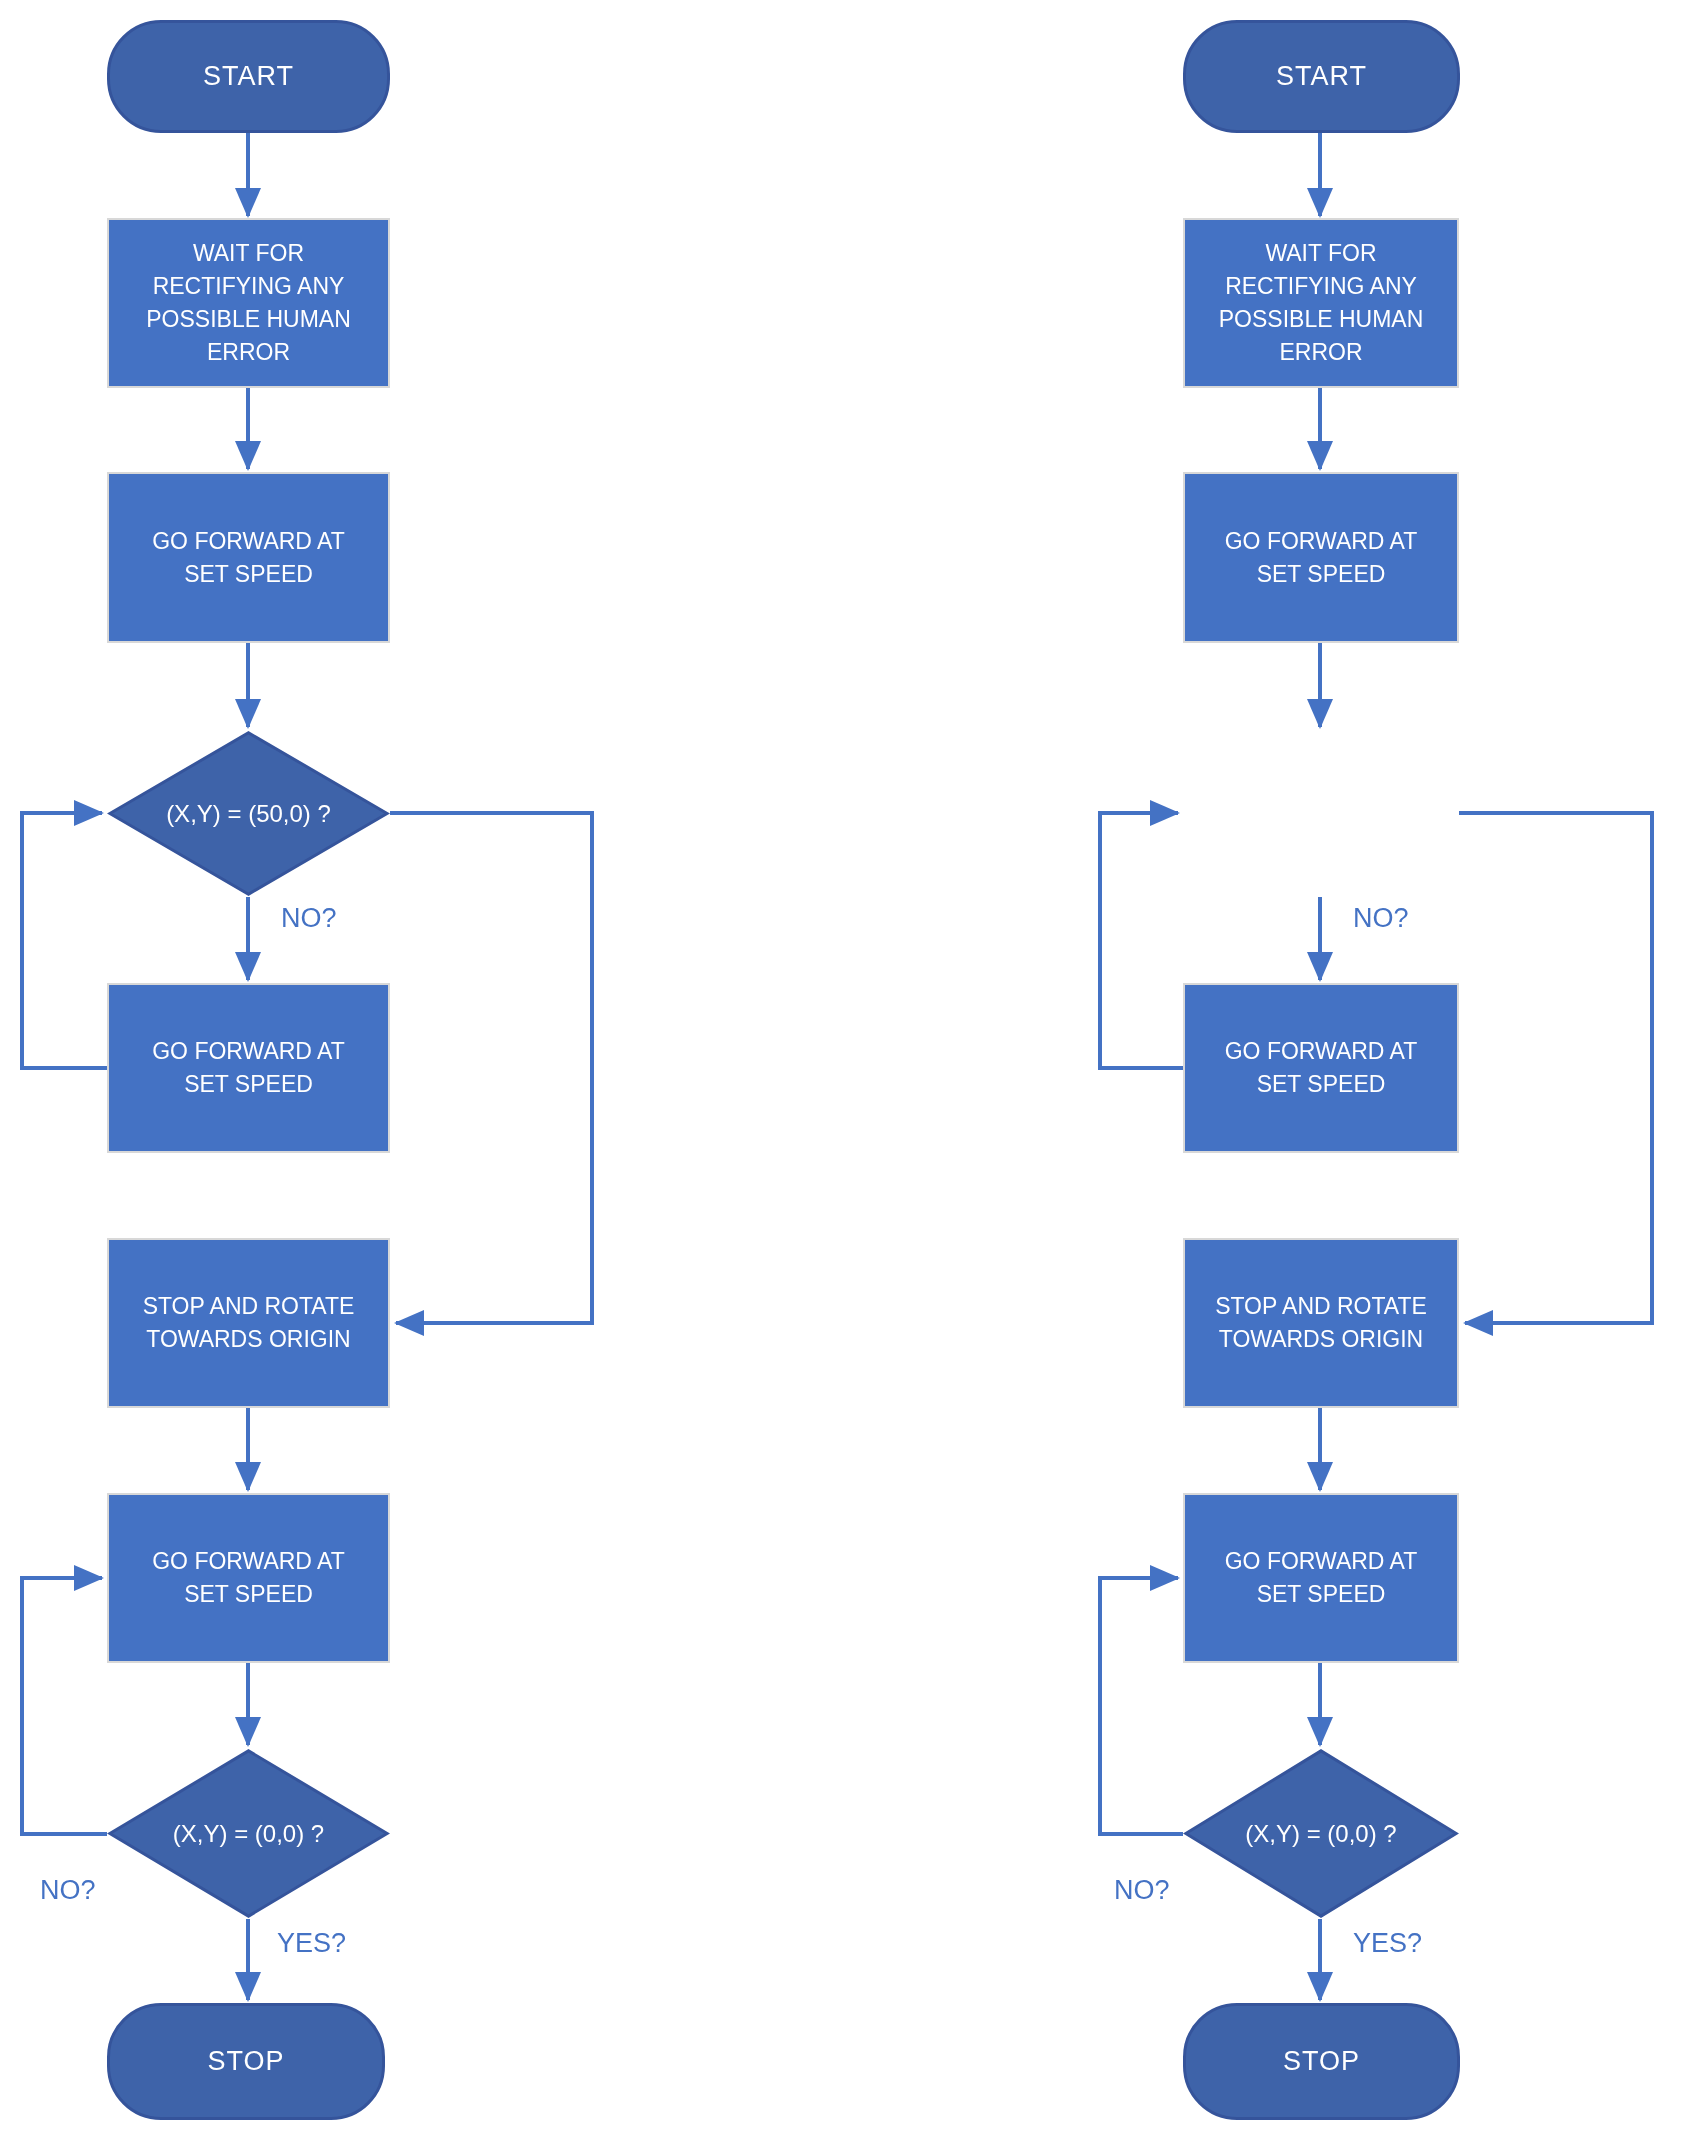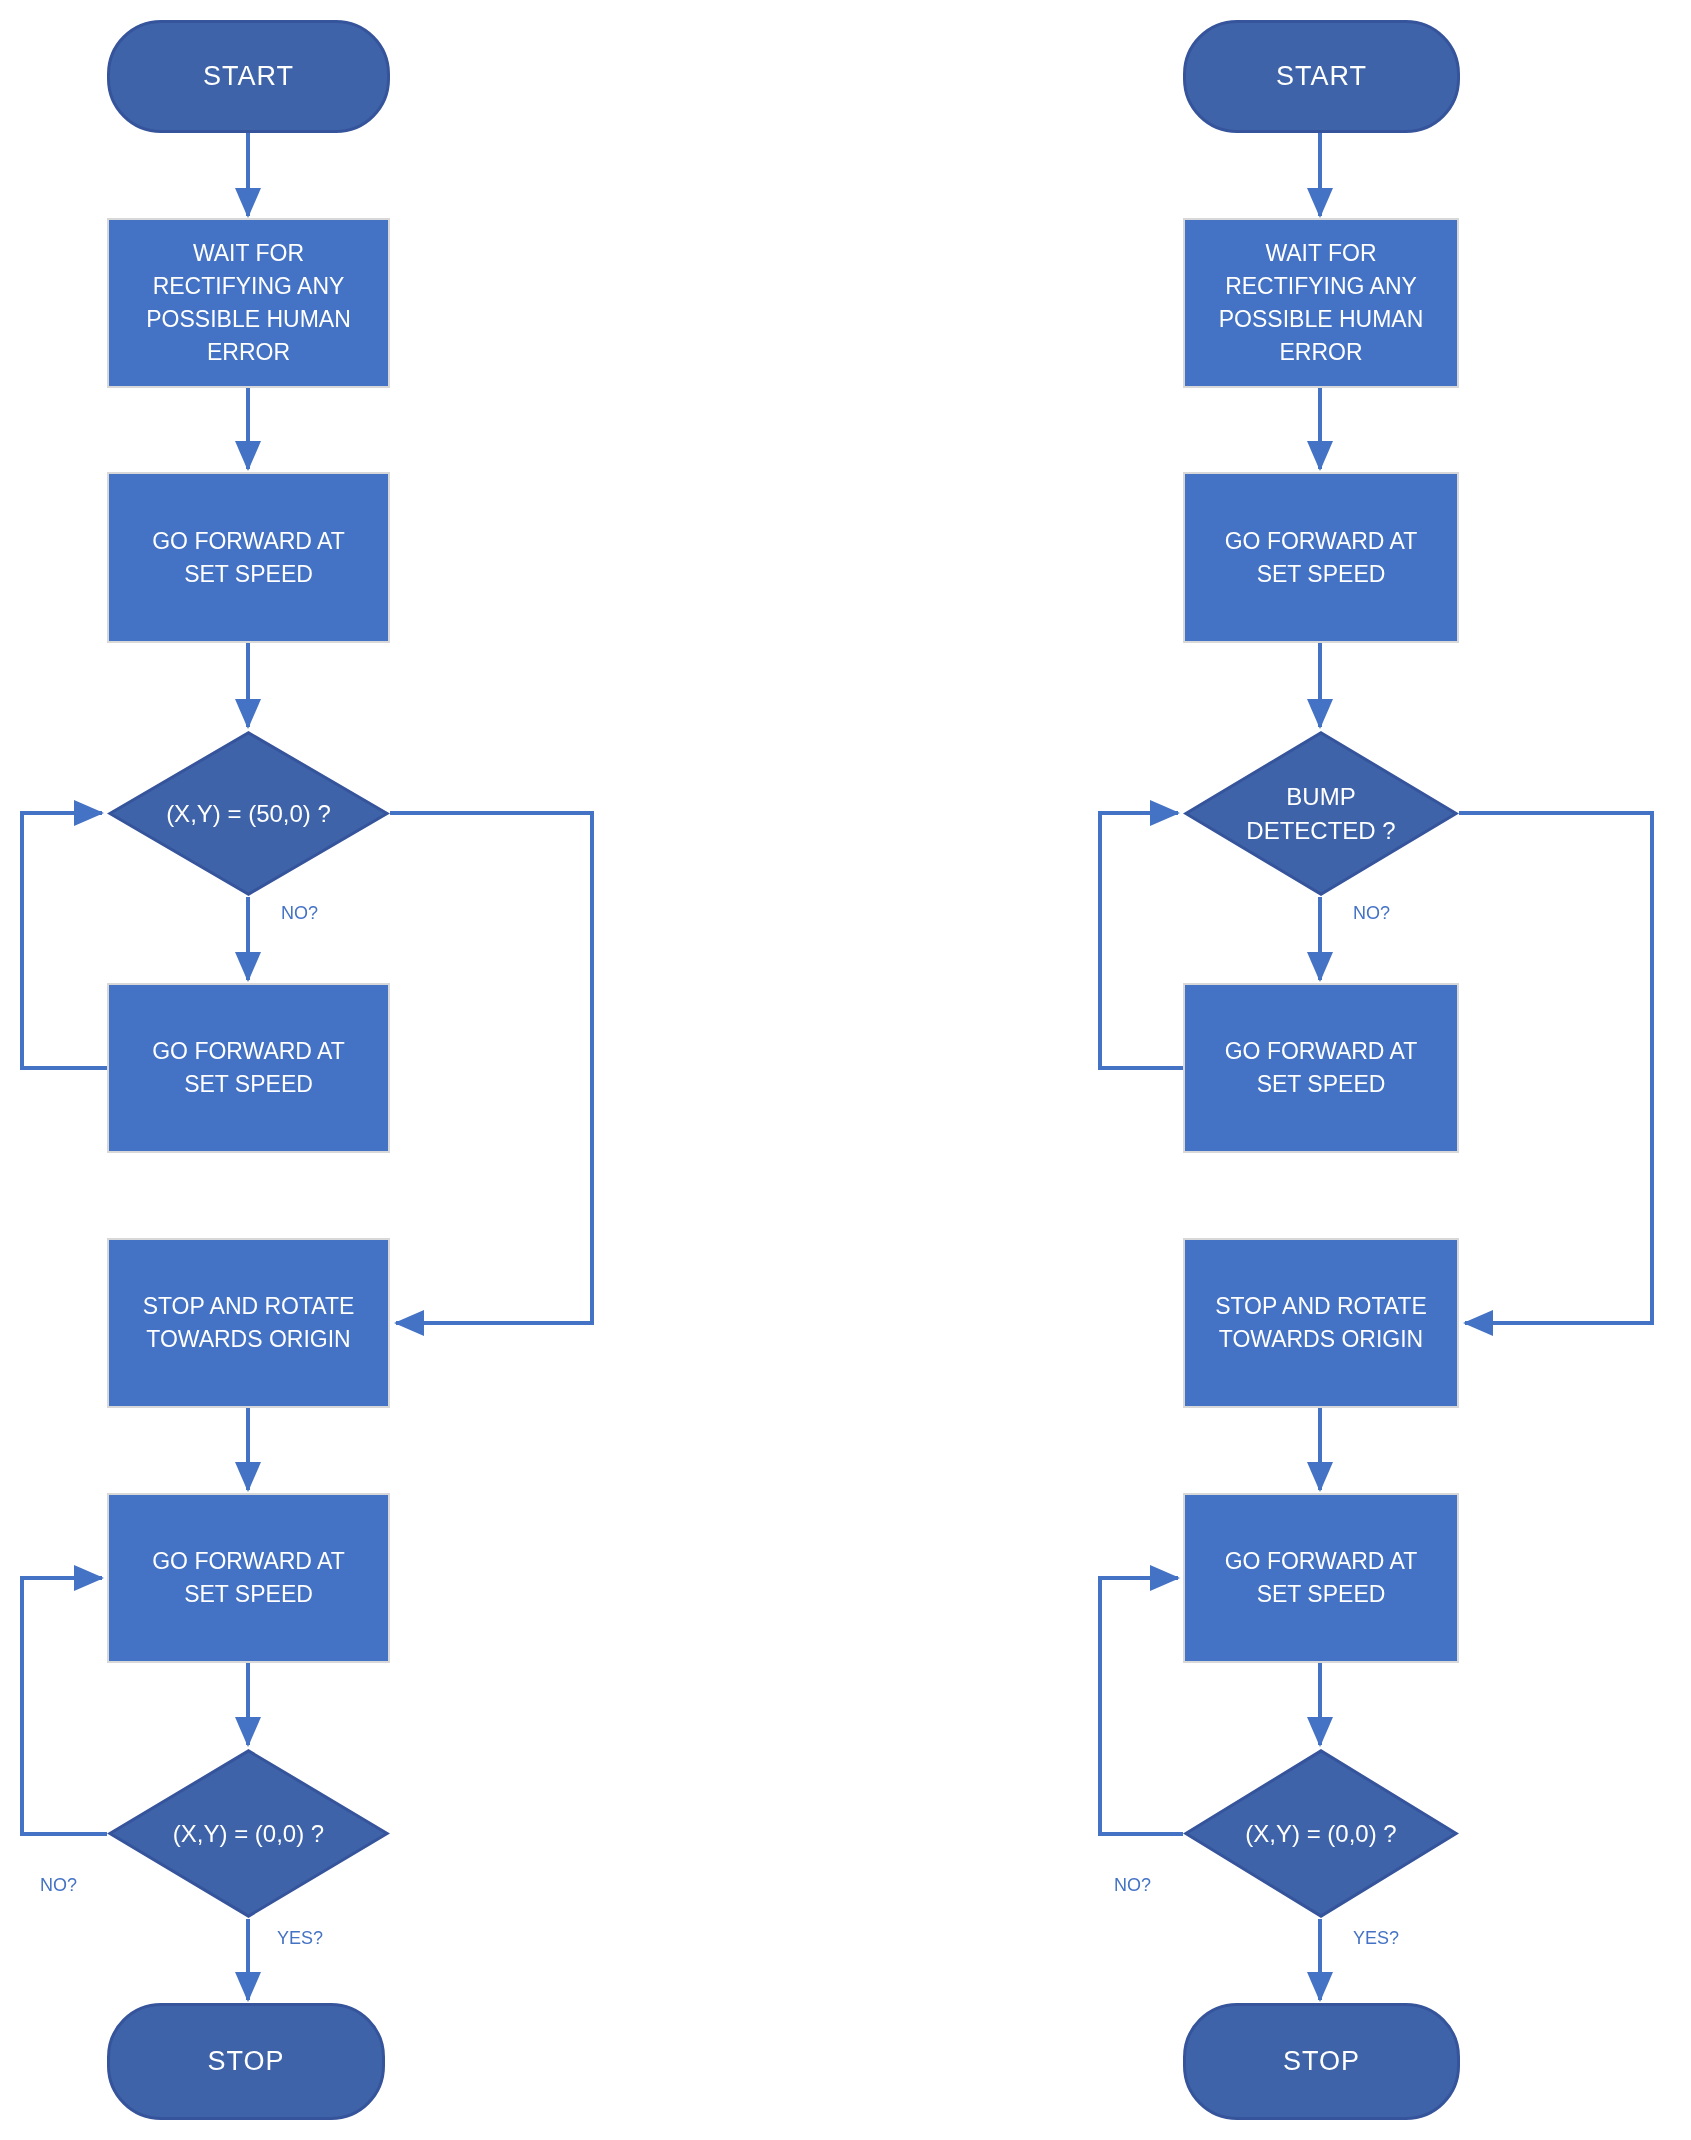--- a/index.html
+++ b/index.html
@@ -42,21 +42,21 @@
   .diamond polygon{
     fill:var(--terminal-fill,#3E63A9);
     stroke:var(--terminal-border,#35549B);
     stroke-width:3;
     vector-effect:non-scaling-stroke;
   }
   .diamond .dtext{position:relative;z-index:2;display:flex;flex-direction:column;
                   align-items:center;justify-content:center;}
   .flow-label{
     position:absolute;color:var(--label-text,#4472C4);
-    font-size:18px;white-space:nowrap;
+    font-size:27px;white-space:nowrap;
   }
 </style>
 </head>
 <body>
 
 <div class="canvas">
 
   <svg class="conn-svg" viewBox="0 0 1691 2140" xmlns="http://www.w3.org/2000/svg">
     <defs>
       <marker id="ah" markerUnits="userSpaceOnUse" markerWidth="30" markerHeight="26" refX="28" refY="13" orient="auto">
@@ -154,29 +154,20 @@
     <div>RECTIFYING ANY</div>
     <div>POSSIBLE HUMAN</div>
     <div>ERROR</div>
   </div>
 
   <div class="shape box" style="left:1183px;top:472px;width:276px;height:171px;">
     <div>GO FORWARD AT</div>
     <div>SET SPEED</div>
   </div>
 
-  <div class="shape diamond" style="left:1183px;top:730px;width:276px;height:167px;">
-    <svg viewBox="0 0 200 120" preserveAspectRatio="none">
-      <polygon points="100,2 198,60 100,118 2,60"></polygon>
-    </svg>
-    <div class="dtext">
-      <div>BUMP</div>
-      <div>DETECTED ?</div>
-    </div>
-  </div>
 
   <div class="flow-label" style="left:1353px;top:903px;">NO?</div>
 
   <div class="shape box" style="left:1183px;top:983px;width:276px;height:170px;">
     <div>GO FORWARD AT</div>
     <div>SET SPEED</div>
   </div>
 
   <div class="shape box" style="left:1183px;top:1238px;width:276px;height:170px;">
     <div>STOP AND ROTATE</div>

